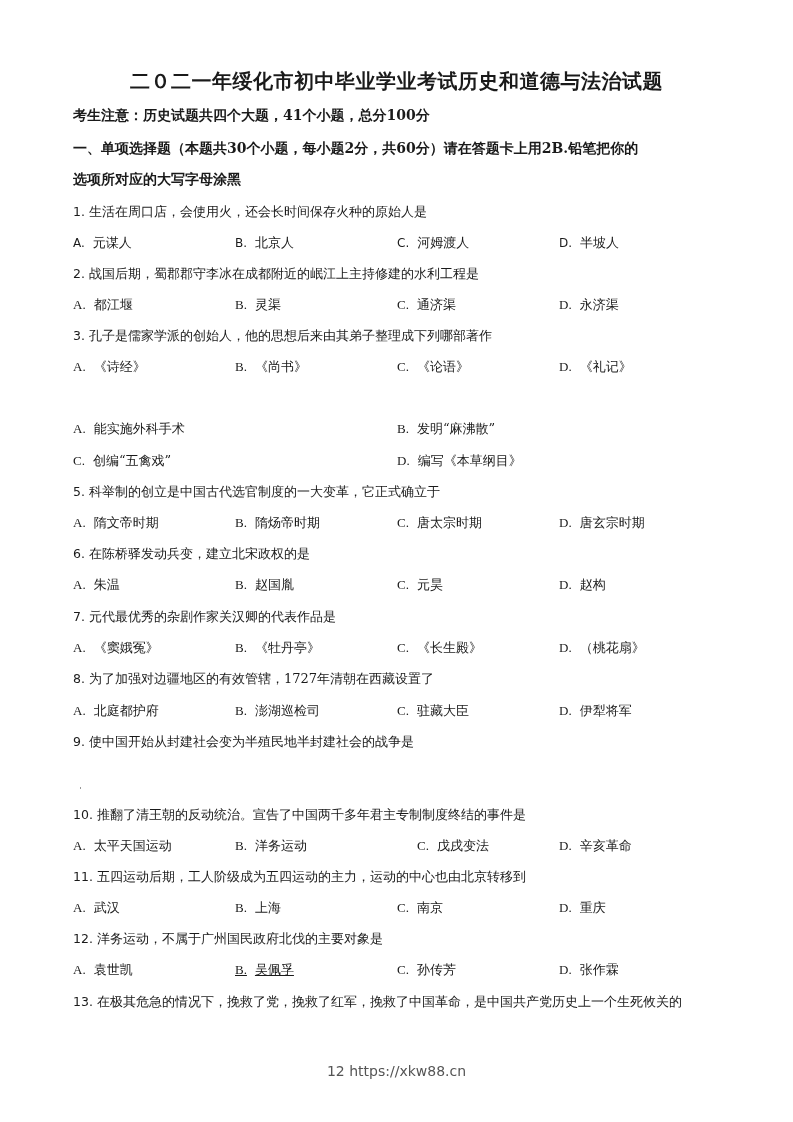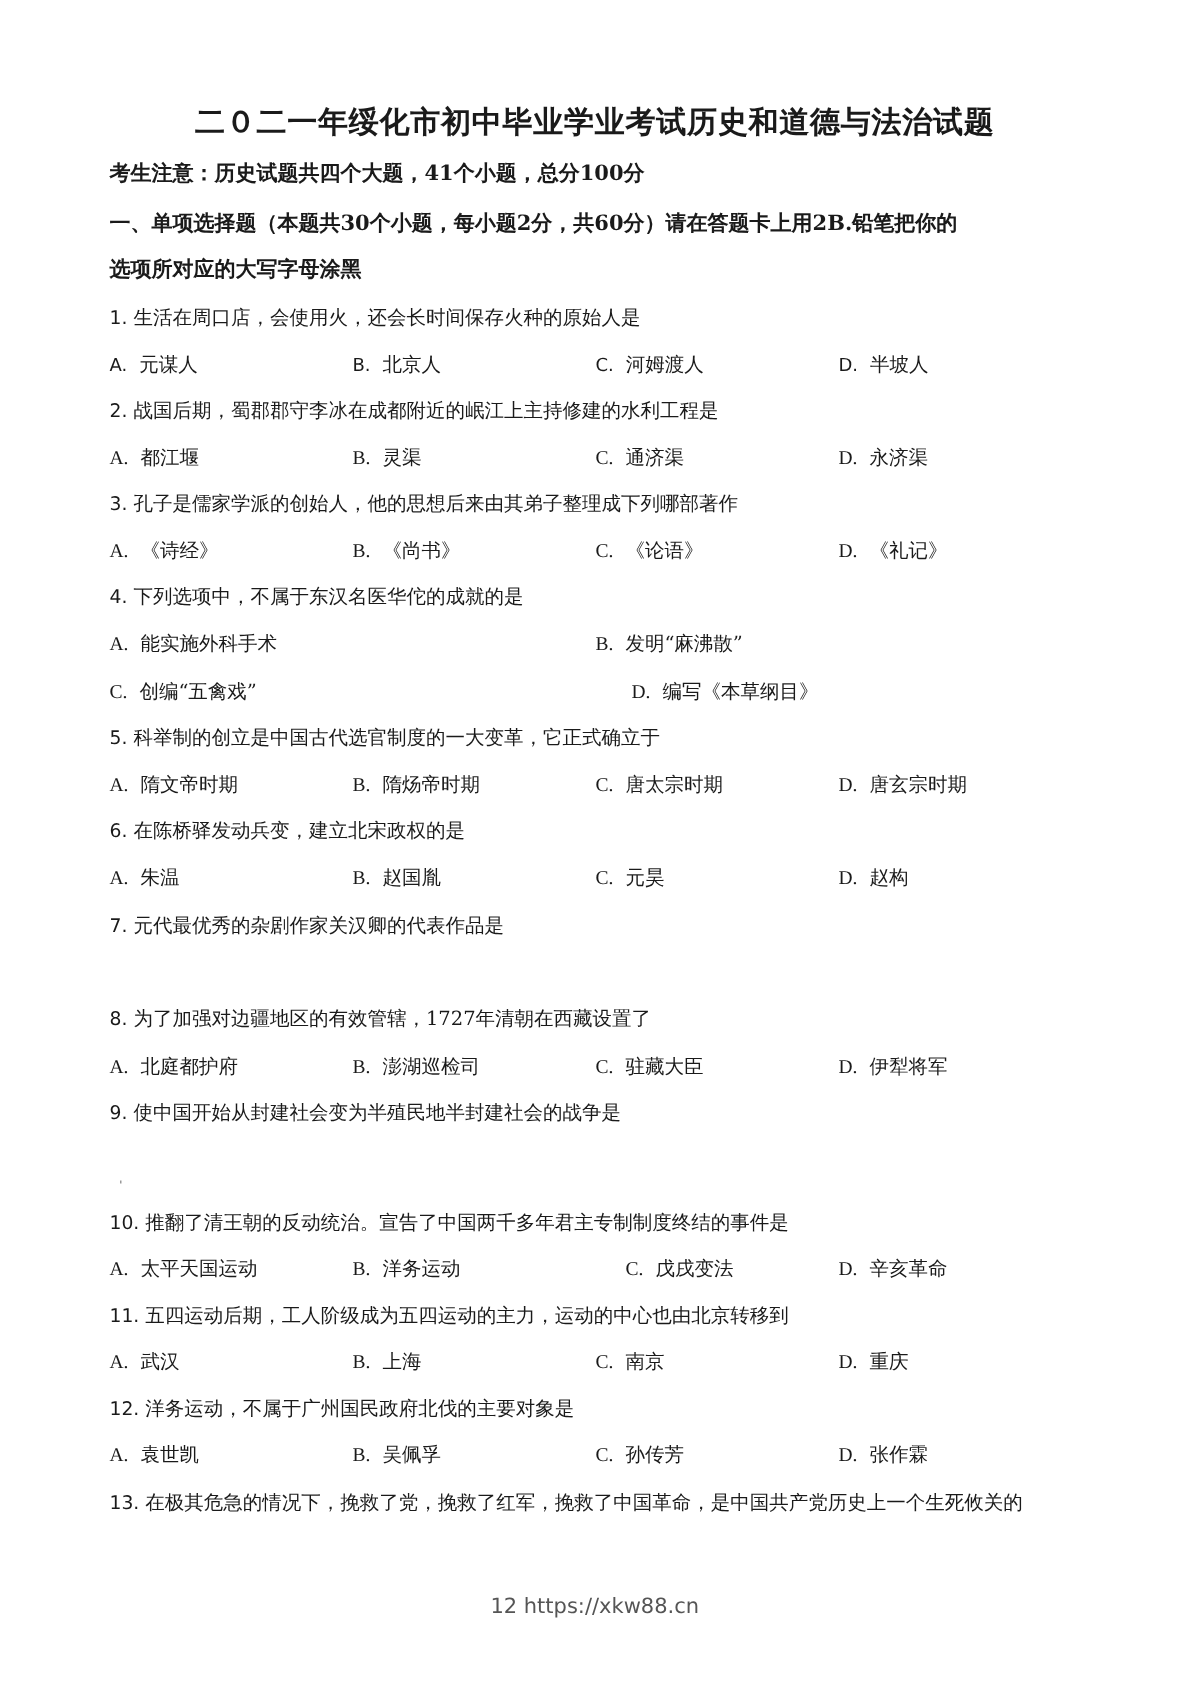--- a/index.html
+++ b/index.html
@@ -54,30 +54,27 @@
   <div class="q" style="top:327px;">
     <span class="num">3.</span><span>孔子是儒家学派的创始人，他的思想后来由其弟子整理成下列哪部著作</span>
   </div>
   <div class="opts" style="top:358px;">
     <span class="opt" style="left:0;"><span class="letter">A.</span><span>《诗经》</span></span>
     <span class="opt" style="left:162px;"><span class="letter">B.</span><span>《尚书》</span></span>
     <span class="opt" style="left:324px;"><span class="letter">C.</span><span>《论语》</span></span>
     <span class="opt" style="left:486px;"><span class="letter">D.</span><span>《礼记》</span></span>
   </div>
 
-  <div class="q" style="top:389px;">
-    <span class="num">4.</span><span>下列选项中，不属于东汉名医华佗的成就的是</span>
-  </div>
   <div class="opts" style="top:420px;">
     <span class="opt" style="left:0;"><span class="letter">A.</span><span>能实施外科手术</span></span>
     <span class="opt" style="left:324px;"><span class="letter">B.</span><span>发明“麻沸散”</span></span>
   </div>
   <div class="opts" style="top:452px;">
     <span class="opt" style="left:0;"><span class="letter">C.</span><span>创编“五禽戏”</span></span>
-    <span class="opt" style="left:324px;margin-left:24px;"><span class="letter">D.</span><span>编写《本草纲目》</span></span>
+    <span class="opt" style="left:324px;"><span class="letter">D.</span><span>编写《本草纲目》</span></span>
   </div>
 
   <div class="q" style="top:483px;">
     <span class="num">5.</span><span>科举制的创立是中国古代选官制度的一大变革，它正式确立于</span>
   </div>
   <div class="opts" style="top:514px;">
     <span class="opt" style="left:0;"><span class="letter">A.</span><span>隋文帝时期</span></span>
     <span class="opt" style="left:162px;text-align:center;"><span class="letter">B.</span><span>隋炀帝时期</span></span>
     <span class="opt" style="left:324px;"><span class="letter">C.</span><span>唐太宗时期</span></span>
     <span class="opt" style="left:486px;"><span class="letter">D.</span><span>唐玄宗时期</span></span>
@@ -88,20 +85,26 @@
   </div>
   <div class="opts" style="top:576px;">
     <span class="opt" style="left:0;"><span class="letter">A.</span><span>朱温</span></span>
     <span class="opt" style="left:162px;"><span class="letter">B.</span><span>赵国胤</span></span>
     <span class="opt" style="left:324px;"><span class="letter">C.</span><span>元昊</span></span>
     <span class="opt" style="left:486px;"><span class="letter">D.</span><span>赵构</span></span>
   </div>
 
   <div class="q" style="top:608px;">
     <span class="num">7.</span><span>元代最优秀的杂剧作家关汉卿的代表作品是</span>
+  </div>
+  <div class="opts" style="top:639px;">
+    <span class="opt" style="left:0;"><span class="letter">A.</span><span>《窦娥冤》</span></span>
+    <span class="opt" style="left:162px;"><span class="letter">B.</span><span>《牡丹亭》</span></span>
+    <span class="opt" style="left:324px;"><span class="letter">C.</span><span>《长生殿》</span></span>
+    <span class="opt" style="left:486px;"><span class="letter">D.</span><span>（桃花扇》</span></span>
   </div>
 
   <div class="q" style="top:670px;">
     <span class="num">8.</span><span>为了加强对边疆地区的有效管辖，1727年清朝在西藏设置了</span>
   </div>
   <div class="opts" style="top:702px;">
     <span class="opt" style="left:0;"><span class="letter">A.</span><span>北庭都护府</span></span>
     <span class="opt" style="left:162px;"><span class="letter">B.</span><span>澎湖巡检司</span></span>
     <span class="opt" style="left:324px;"><span class="letter">C.</span><span>驻藏大臣</span></span>
     <span class="opt" style="left:486px;"><span class="letter">D.</span><span>伊犁将军</span></span>
@@ -130,21 +133,21 @@
     <span class="opt" style="left:162px;"><span class="letter">B.</span><span>上海</span></span>
     <span class="opt" style="left:324px;"><span class="letter">C.</span><span>南京</span></span>
     <span class="opt" style="left:486px;"><span class="letter">D.</span><span>重庆</span></span>
   </div>
 
   <div class="q" style="top:930px;">
     <span class="num">12.</span><span>洋务运动，不属于广州国民政府北伐的主要对象是</span>
   </div>
   <div class="opts" style="top:961px;">
     <span class="opt" style="left:0;"><span class="letter">A.</span><span>袁世凯</span></span>
-    <span class="opt" style="left:162px;"><span class="letter">B.</span><span>吴佩孚</span></span>
+    <span class="opt" style="left:162px;text-decoration:underline;"><span class="letter">B.</span><span>吴佩孚</span></span>
     <span class="opt" style="left:324px;"><span class="letter">C.</span><span>孙传芳</span></span>
     <span class="opt" style="left:486px;"><span class="letter">D.</span><span>张作霖</span></span>
   </div>
 
   <div class="q" style="top:993px;">
     <span class="num">13.</span><span>在极其危急的情况下，挽救了党，挽救了红军，挽救了中国革命，是中国共产党历史上一个生死攸关的</span>
   </div>
 
   <div class="footer">
     <span>12</span>

